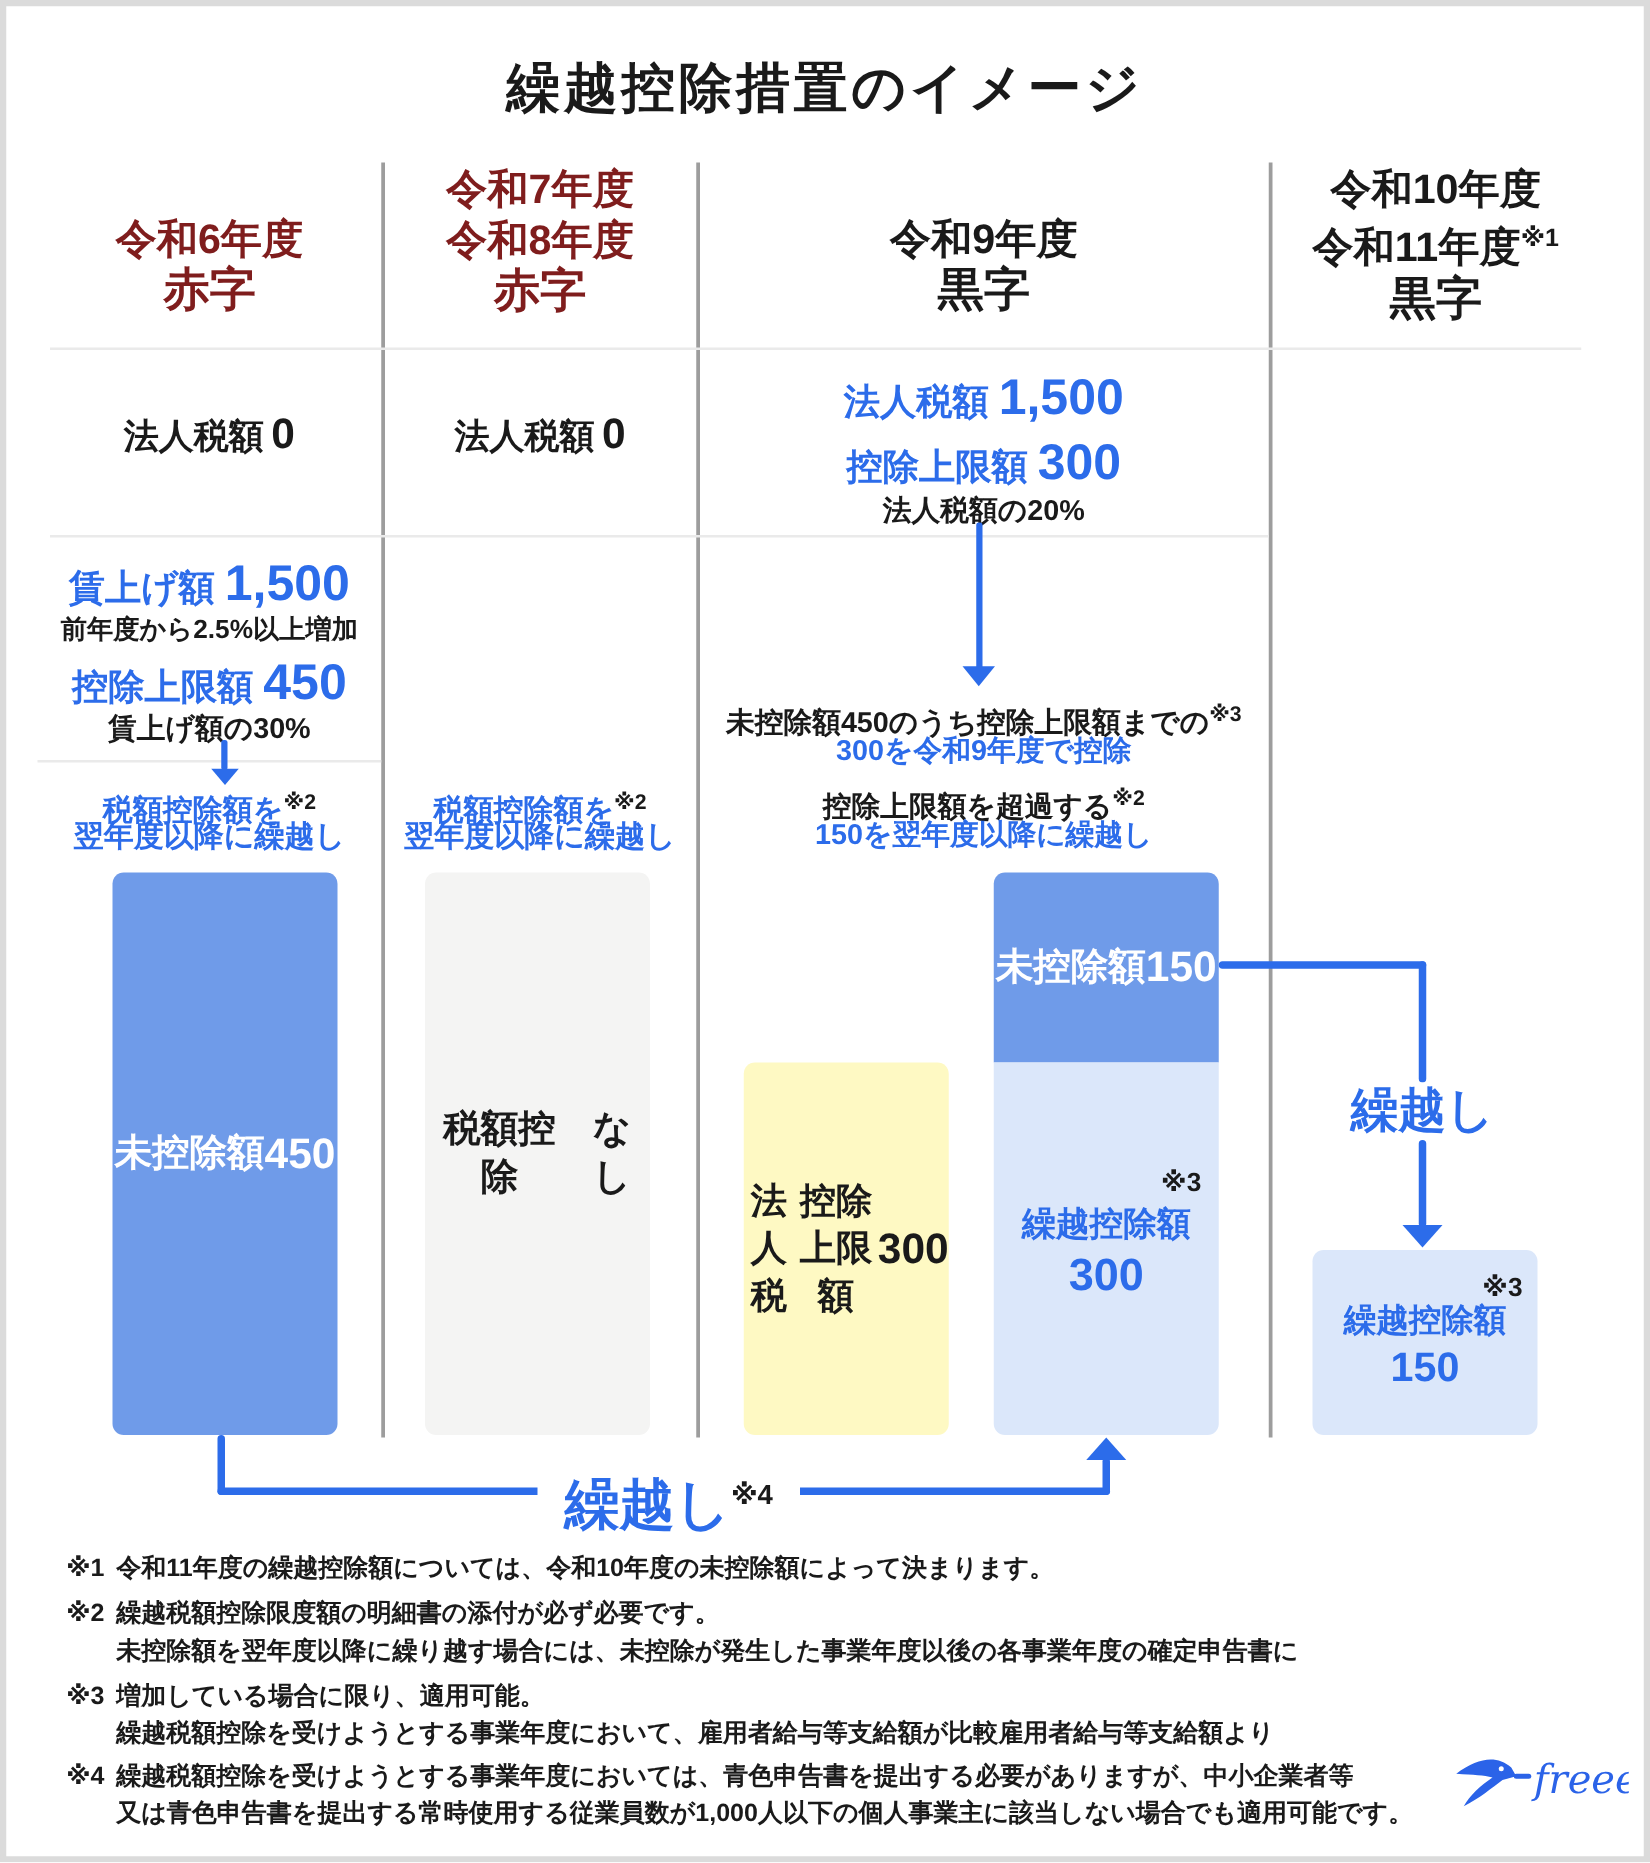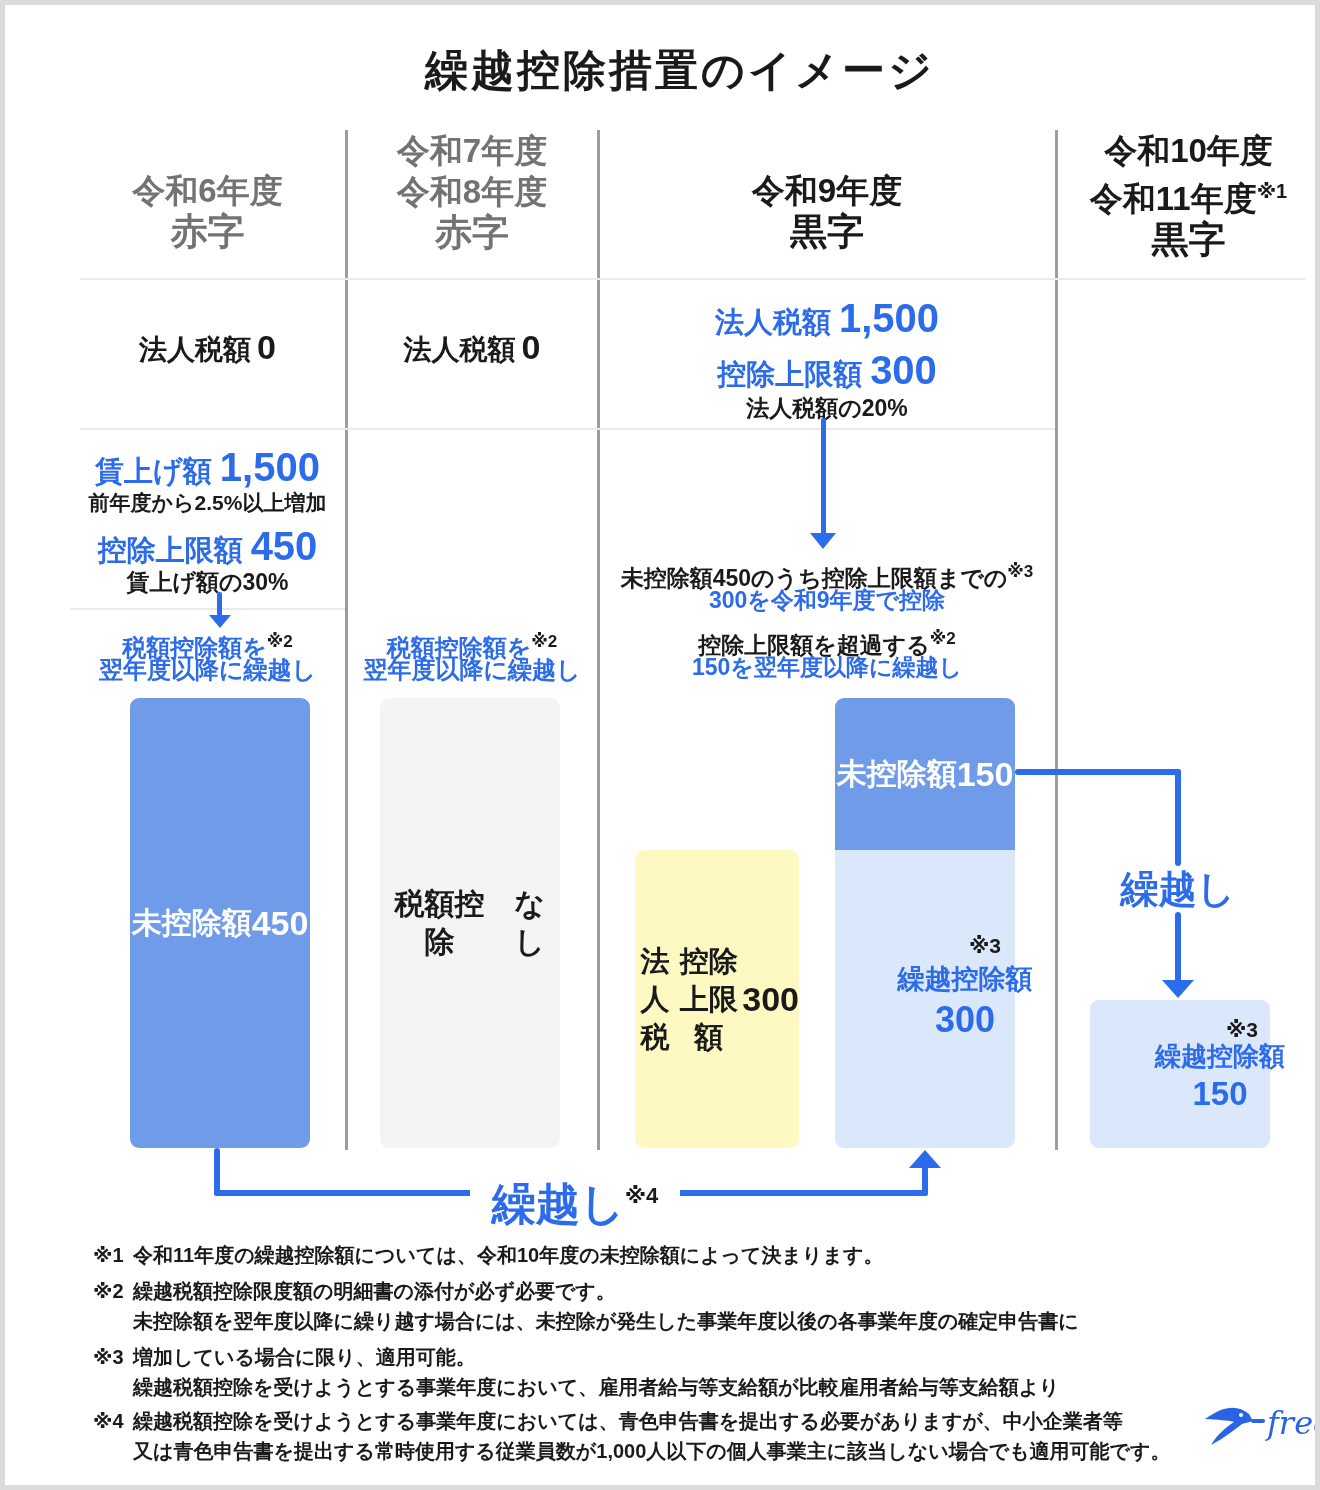--- a/index.html
+++ b/index.html
@@ -1,24 +1,24 @@
 <!DOCTYPE html>
 <html><head>
 <meta charset="utf-8">
 <style>
   html,body{margin:0;padding:0;background:#fff;}
   .page{
     position:relative;width:1320px;height:1490px;background:#ffffff;overflow:hidden;
     font-family:"Liberation Sans","DejaVu Sans",sans-serif;color:#1a1a1a;
   }
   .frame{position:absolute;inset:0;border:5px solid #dbdbdb;pointer-events:none;}
-  .abs{position:absolute;margin-left:40px;}
+  .abs{position:absolute;}
   .c{text-align:center;}
   .b{font-weight:bold;}
-  .pink{color:#737373;}
+  .pink{color:#7f1d1d;}
   .blue{color:#2c6cea;}
   .white{color:#ffffff;}
   .black{color:#1a1a1a;}
 
   .title{left:0;right:0;top:42px;font-size:43px;letter-spacing:3px;}
 
   .col-head{font-weight:bold;line-height:41px;font-size:33px;}
   .col-head .em{font-size:37px;}
   .head-ref{font-size:20px;color:#1a1a1a;vertical-align:super;font-weight:bold;}
 

